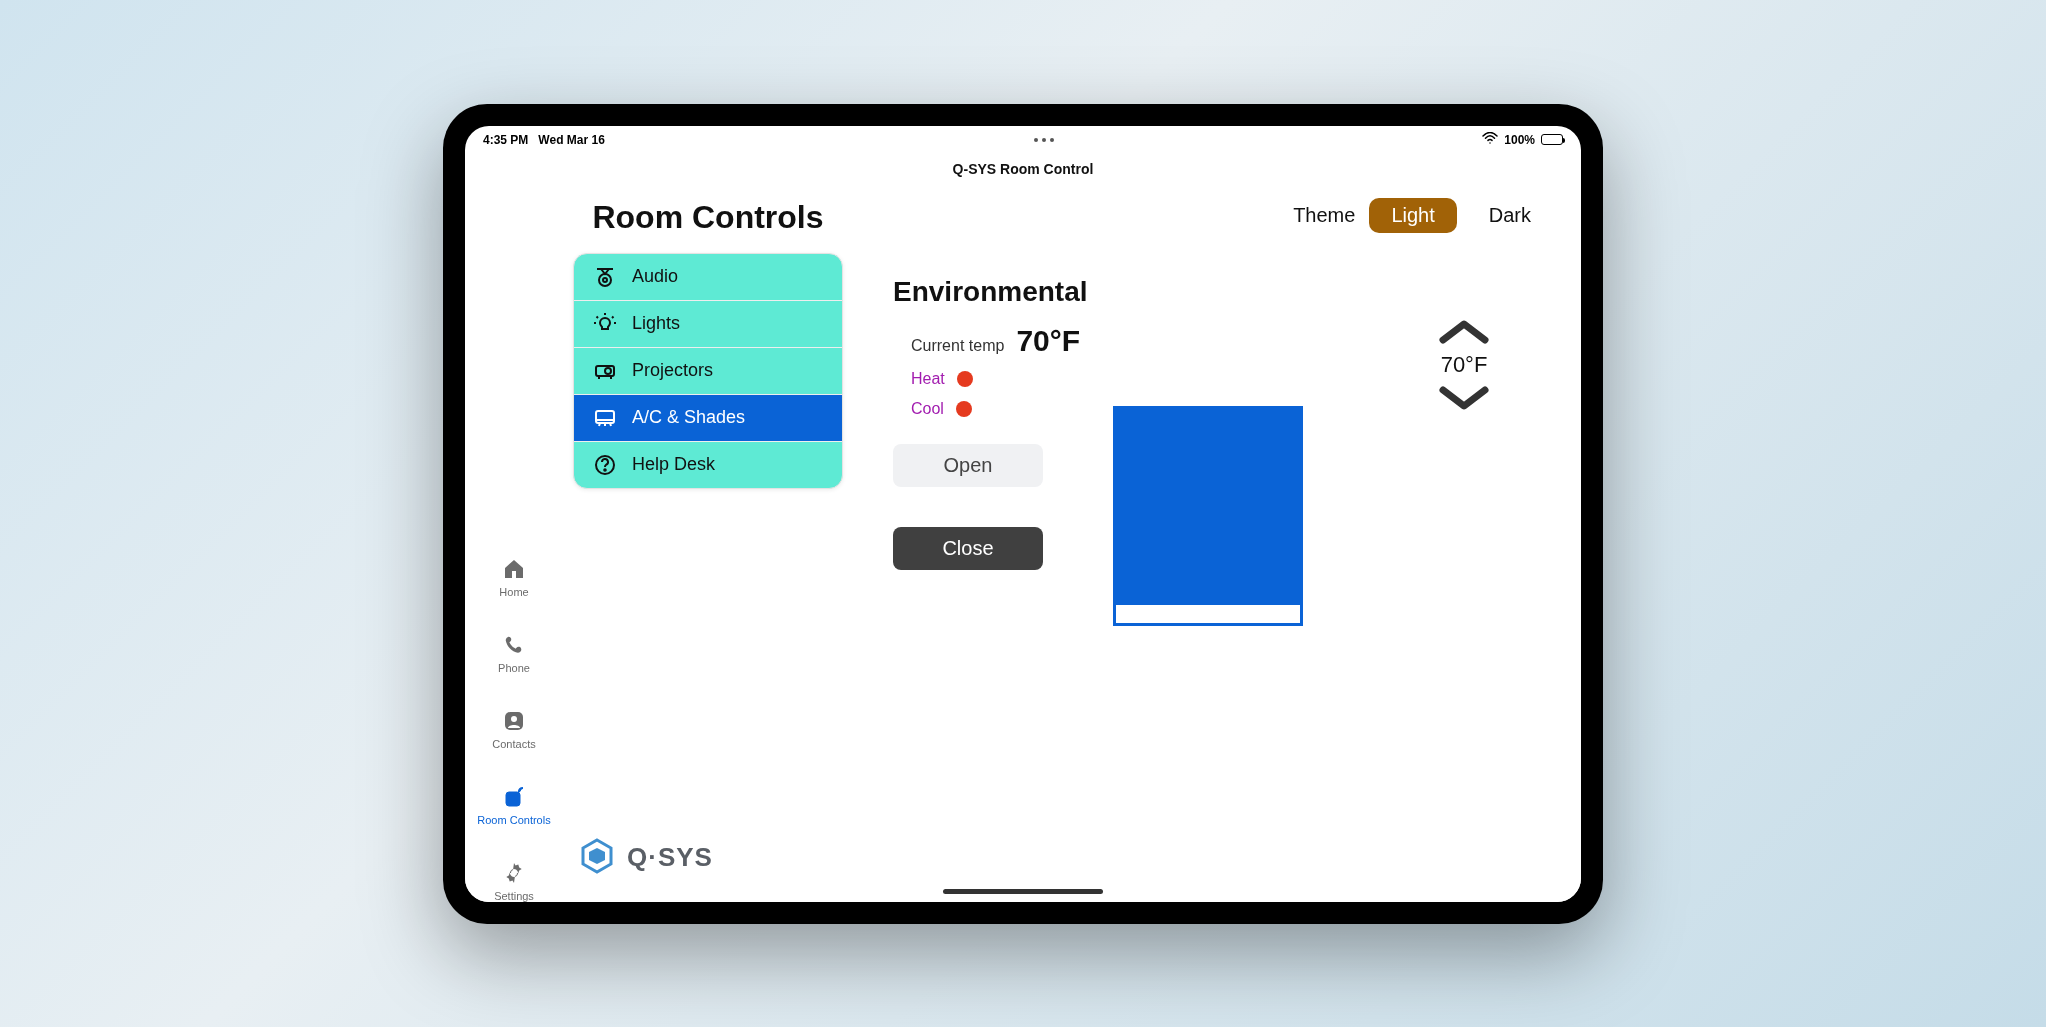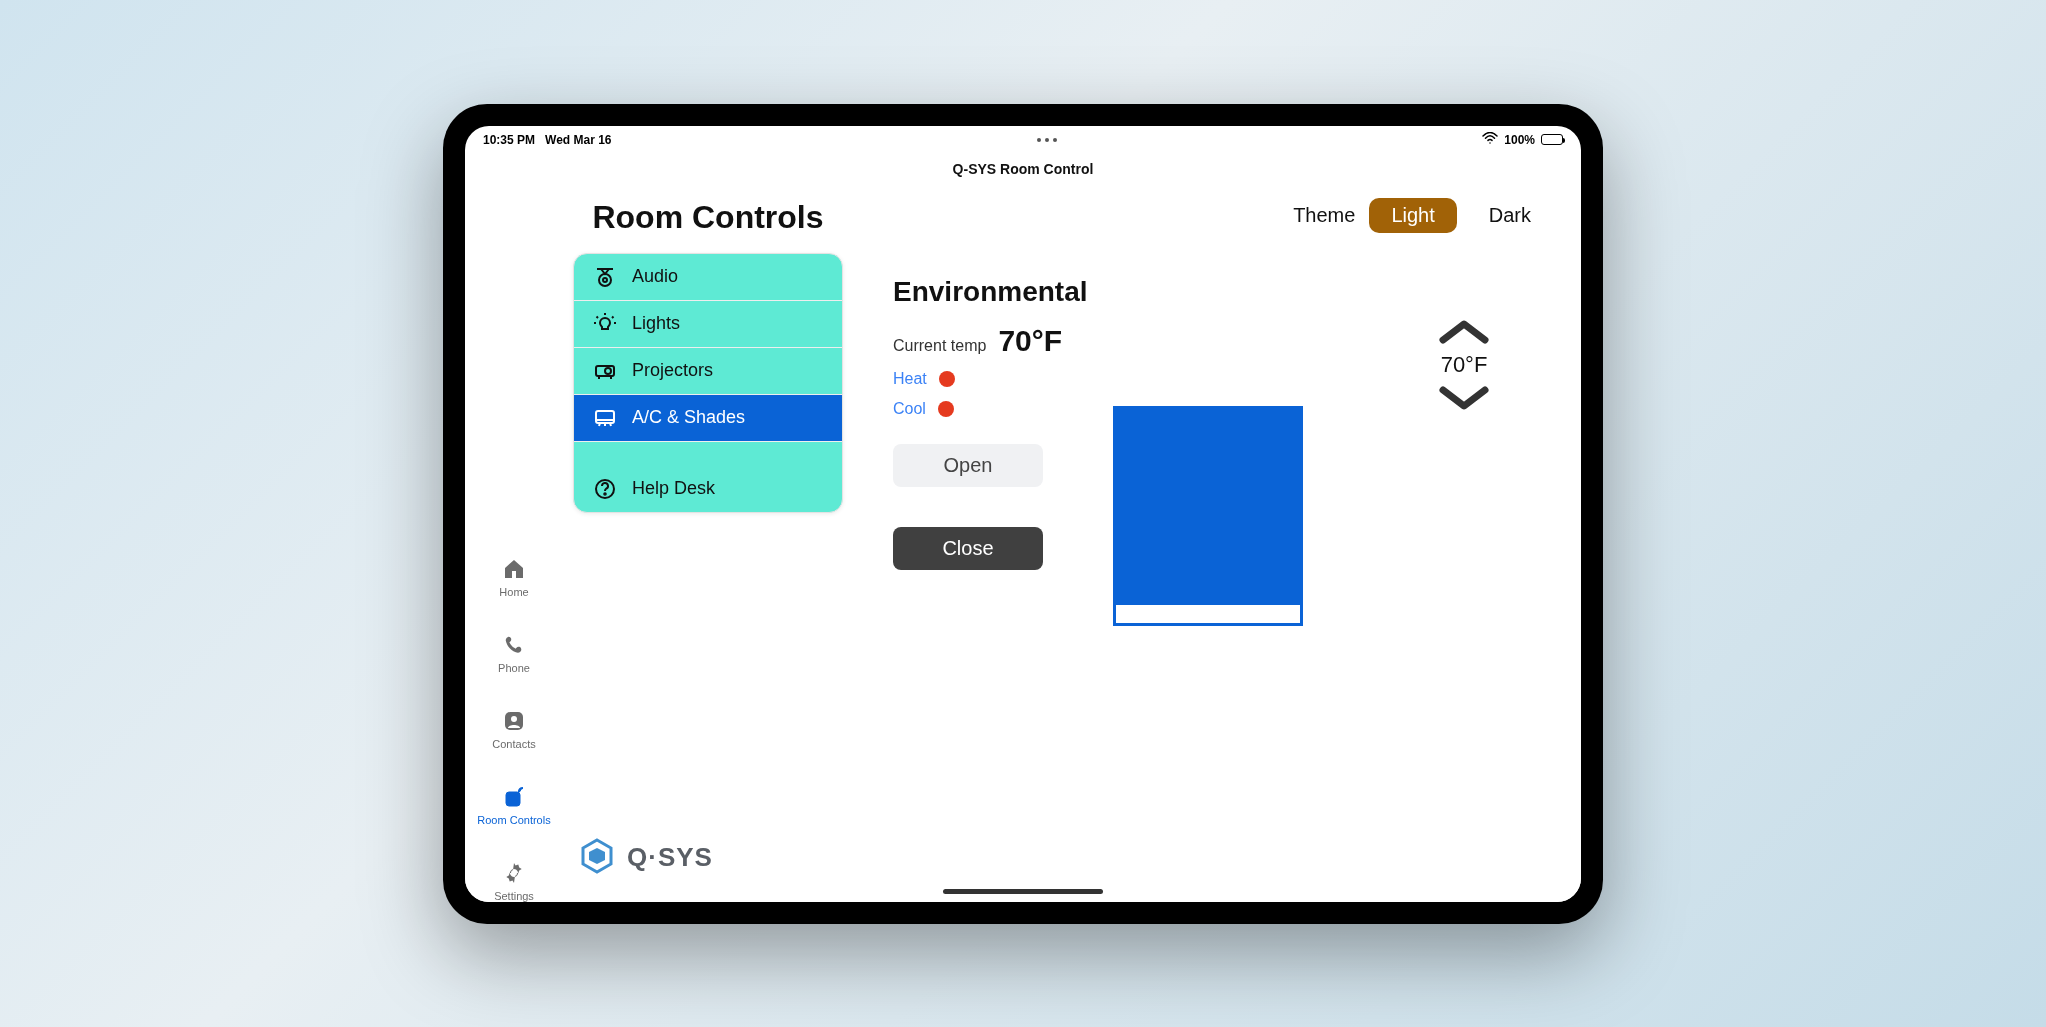--- a/index.html
+++ b/index.html
@@ -117,21 +117,21 @@
   .menu-item {
     display:flex;
     align-items:center;
     gap: 14px;
     padding: 10px 18px;
     font-size: 18px;
     color:#111;
     cursor:pointer;
     border-bottom: 1px solid #eee;
   }
-  .menu-item:last-child { border-bottom: none; margin-top: 24px; }
+  .menu-item:last-child { border-bottom: none; }
   .menu-item.active { background: #0a63d6; color: #fff; }
   .menu-item .micon { width: 26px; height: 26px; display:flex; align-items:center; justify-content:center; }
   .menu-item.active .micon svg * { stroke: #fff; fill: none; }
   .menu-item .micon svg * { stroke: #111; fill:none; stroke-width:2; }
 
   .brand {
     margin-top: auto;
     display:flex;
     align-items:center;
     gap: 10px;
@@ -166,26 +166,26 @@
   .theme-btn.active { background:#a16207; color:#fff; }
 
   .section-title {
     font-size: 28px;
     font-weight: 800;
     color:#111;
     margin-top: 40px;
     margin-bottom: 10px;
   }
 
-  .env-row { display:flex; align-items:flex-start; gap: 64px; }
+  .env-row { display:flex; align-items:flex-start; gap: 64px; margin-left: 18px; }
   .env-left { flex-shrink:0; }
   .temp-line { display:flex; align-items:baseline; gap: 12px; margin-top: 6px;}
   .temp-label { font-size: 16px; color:#333; }
   .temp-value { font-size: 30px; font-weight:800; color:#111; }
-  .hc-row { display:flex; align-items:center; gap: 12px; margin-top: 12px; font-size: 16px; color:#3b82f6; }
+  .hc-row { display:flex; align-items:center; gap: 12px; margin-top: 12px; font-size: 16px; color:#a21caf; }
   .dot-red { width: 16px; height:16px; border-radius:50%; background:#e53a1f; }
 
   .temp-stepper {
     display:flex;
     flex-direction:column;
     align-items:center;
     gap: 6px;
     margin-left: auto;
     margin-right: 60px;
   }
@@ -233,21 +233,21 @@
   }
 </style>
 </head>
 <body>
 
 <div class="tablet-frame">
   <div class="screen">
 
     <div class="status-bar">
       <div class="status-left">
-        <span>10:35 PM</span>
+        <span>4:35 PM</span>
         <span>Wed Mar 16</span>
       </div>
       <div class="status-center">
         <div class="dot"></div>
           <div class="dot"></div>
           <div class="dot"></div>
       </div>
       <div class="status-right">
         <span>
           <svg width="16" height="12" viewBox="0 0 16 12">

